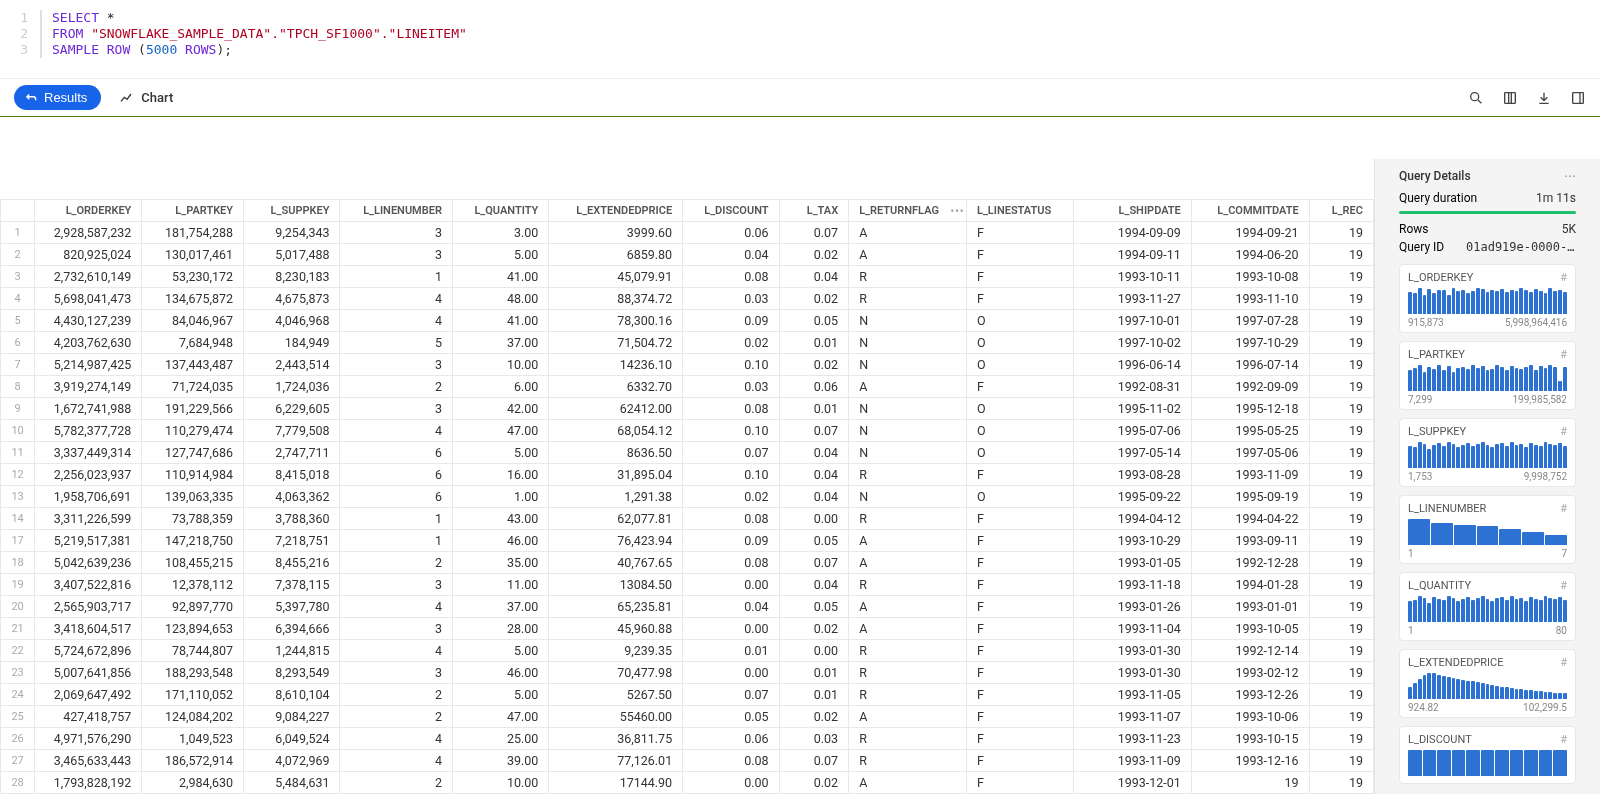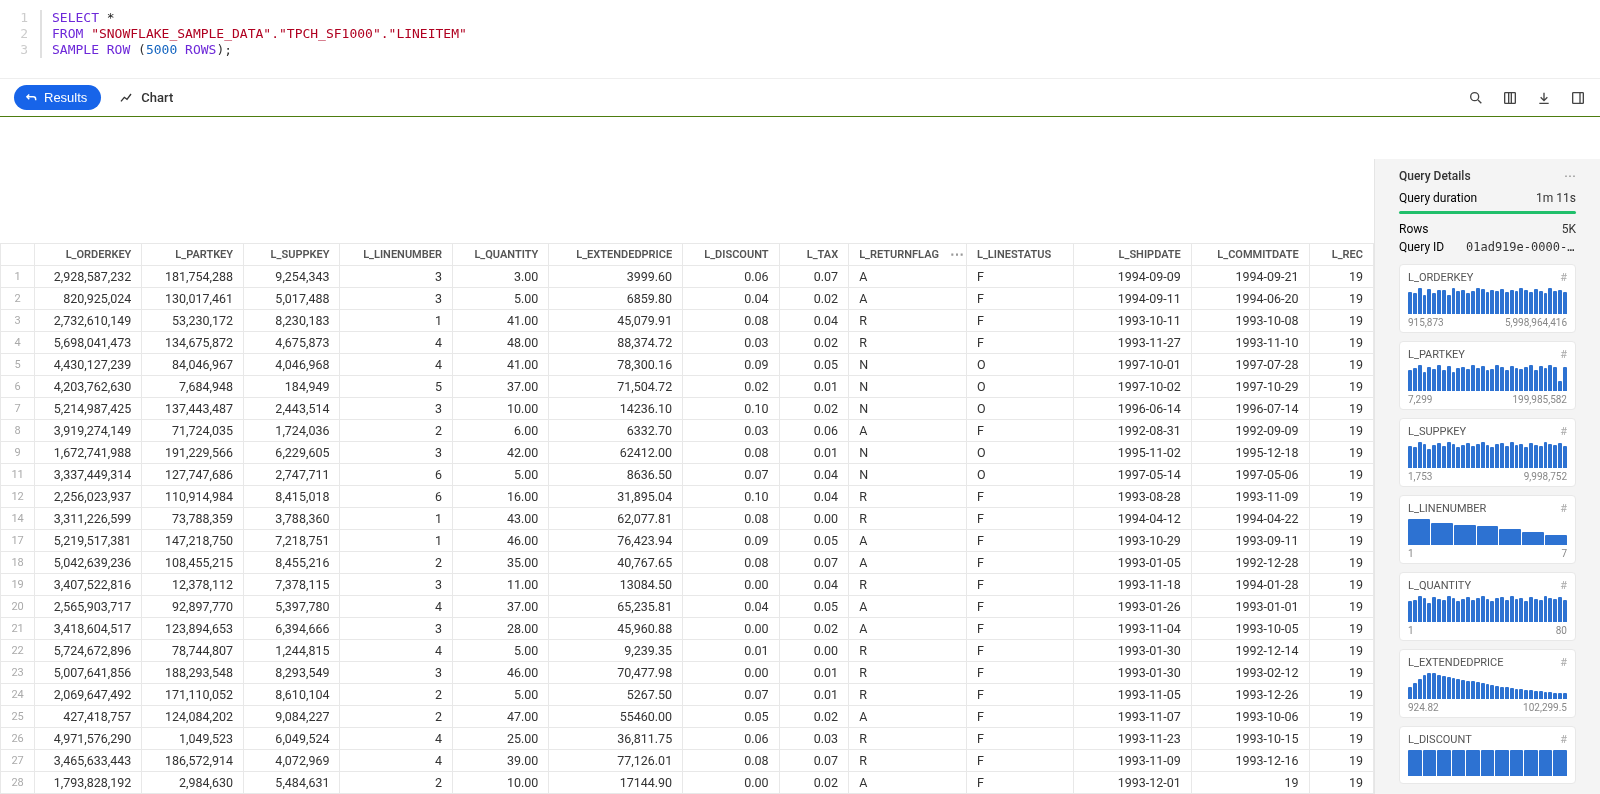--- a/index.html
+++ b/index.html
@@ -299,20 +299,36 @@
               <td class="num">62412.00</td>
               <td class="num">0.08</td>
               <td class="num">0.01</td>
               <td class="txt">N</td>
               <td class="txt">O</td>
               <td class="num">1995-11-02</td>
               <td class="num">1995-12-18</td>
               <td class="num">19</td>
             </tr>
             <tr>
+              <td class="rownum">10</td>
+              <td class="num">5,782,377,728</td>
+              <td class="num">110,279,474</td>
+              <td class="num">7,779,508</td>
+              <td class="num">4</td>
+              <td class="num">47.00</td>
+              <td class="num">68,054.12</td>
+              <td class="num">0.10</td>
+              <td class="num">0.07</td>
+              <td class="txt">N</td>
+              <td class="txt">O</td>
+              <td class="num">1995-07-06</td>
+              <td class="num">1995-05-25</td>
+              <td class="num">19</td>
+            </tr>
+            <tr>
               <td class="rownum">11</td>
               <td class="num">3,337,449,314</td>
               <td class="num">127,747,686</td>
               <td class="num">2,747,711</td>
               <td class="num">6</td>
               <td class="num">5.00</td>
               <td class="num">8636.50</td>
               <td class="num">0.07</td>
               <td class="num">0.04</td>
               <td class="txt">N</td>
@@ -328,20 +344,36 @@
               <td class="num">8,415,018</td>
               <td class="num">6</td>
               <td class="num">16.00</td>
               <td class="num">31,895.04</td>
               <td class="num">0.10</td>
               <td class="num">0.04</td>
               <td class="txt">R</td>
               <td class="txt">F</td>
               <td class="num">1993-08-28</td>
               <td class="num">1993-11-09</td>
+              <td class="num">19</td>
+            </tr>
+            <tr>
+              <td class="rownum">13</td>
+              <td class="num">1,958,706,691</td>
+              <td class="num">139,063,335</td>
+              <td class="num">4,063,362</td>
+              <td class="num">6</td>
+              <td class="num">1.00</td>
+              <td class="num">1,291.38</td>
+              <td class="num">0.02</td>
+              <td class="num">0.04</td>
+              <td class="txt">N</td>
+              <td class="txt">O</td>
+              <td class="num">1995-09-22</td>
+              <td class="num">1995-09-19</td>
               <td class="num">19</td>
             </tr>
             <tr>
               <td class="rownum">14</td>
               <td class="num">3,311,226,599</td>
               <td class="num">73,788,359</td>
               <td class="num">3,788,360</td>
               <td class="num">1</td>
               <td class="num">43.00</td>
               <td class="num">62,077.81</td>

